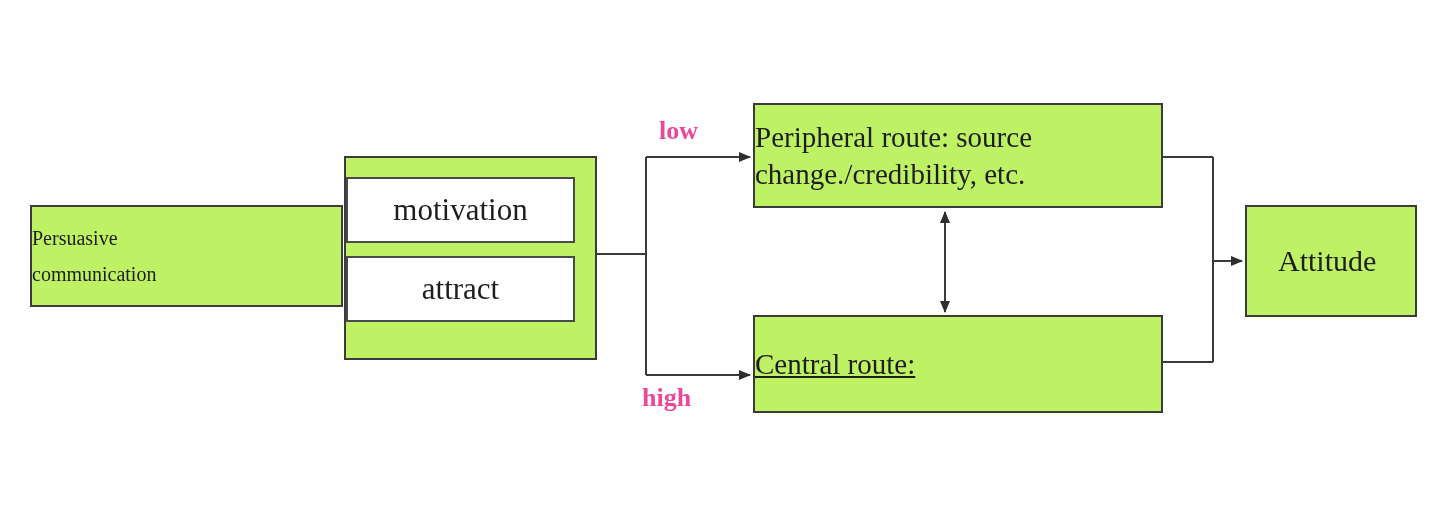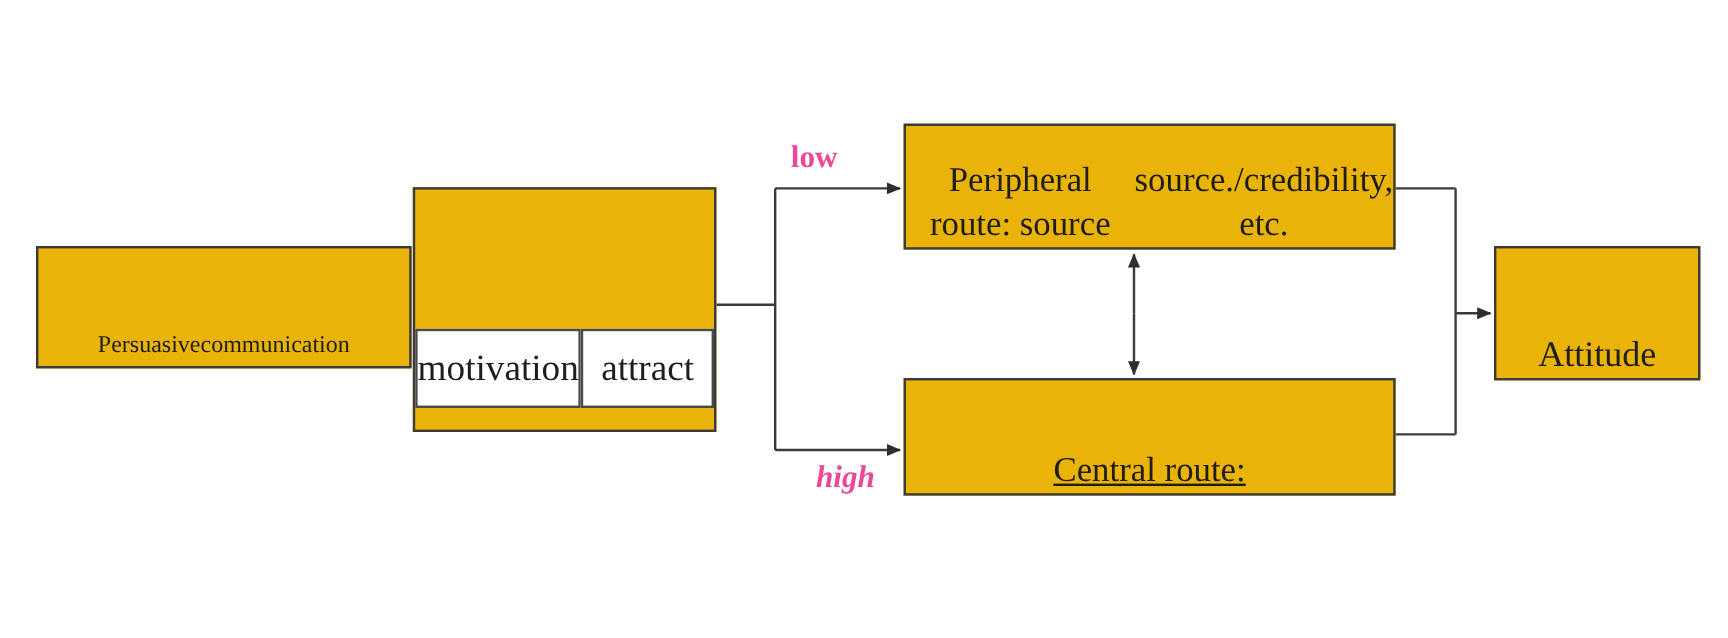--- a/index.html
+++ b/index.html
@@ -20,35 +20,35 @@
     position: absolute;
     left: 0;
     top: 0;
     width: 1440px;
     height: 532px;
   }
   .box {
     position: absolute;
     box-sizing: border-box;
     border: 2px solid #3b3b3b;
-    background: #eab308;
+    background: #bef264;
     display: flex;
-    flex-direction: row;
-    align-items: flex-end;
+    flex-direction: column;
+    align-items: flex-start;
     justify-content: center;
     text-align: center;
   }
   .node-persuasive {
     left: 30px;  top: 205px;  width: 313px; height: 102px;
     font-size: 20px; line-height: 36px;
   }
   .node-elaboration {
     left: 344px; top: 156px; width: 253px; height: 204px;
     justify-content: space-between;
-    padding: 19px 0 18px 0;
+    padding: 19px 0 36px 0;
   }
   .subbox {
     box-sizing: border-box;
     border: 2px solid #4a4a4a;
     background: #ffffff;
     width: 229px;
     height: 66px;
     display: flex;
     align-items: center;
     justify-content: center;
@@ -57,31 +57,31 @@
   .node-peripheral {
     left: 753px; top: 103px; width: 410px; height: 105px;
     font-size: 29px; line-height: 37px;
   }
   .node-central {
     left: 753px; top: 315px; width: 410px; height: 98px;
     font-size: 29px; line-height: 37px; text-decoration: underline;
   }
   .node-attitude {
     left: 1245px; top: 205px; width: 172px; height: 112px;
-    font-size: 30px; line-height: 38px;
+    font-size: 30px; line-height: 38px; padding-left: 31px;
   }
   .edge-label {
     position: absolute;
     font-weight: bold;
     font-size: 26px;
     color: #ec4899;
     white-space: nowrap;
   }
   .edge-label-low  { left: 659px; top: 116px; }
-  .edge-label-high { left: 680px; top: 383px; font-style: italic; }
+  .edge-label-high { left: 642px; top: 383px; }
 </style>
 </head>
 <body>
 
 <div class="canvas">
 
   <svg class="wires" width="1440" height="532" viewBox="0 0 1440 532" xmlns="http://www.w3.org/2000/svg">
     <defs>
       <marker id="arrow" markerUnits="userSpaceOnUse" markerWidth="14" markerHeight="12" refX="11" refY="5" orient="auto">
         <polygon points="0,0 12,5 0,10" fill="#2e2e2e"></polygon>
@@ -121,21 +121,21 @@
     <div class="subbox">
       <span>motivation</span>
     </div>
     <div class="subbox">
       <span>attract</span>
     </div>
   </div>
 
   <div class="box node-peripheral">
     <div>Peripheral route: source</div>
-    <div>source./credibility, etc.</div>
+    <div>change./credibility, etc.</div>
   </div>
 
   <div class="box node-central">
     <div>Central route:</div>
   </div>
 
   <div class="box node-attitude">
     <div>Attitude</div>
   </div>
 

